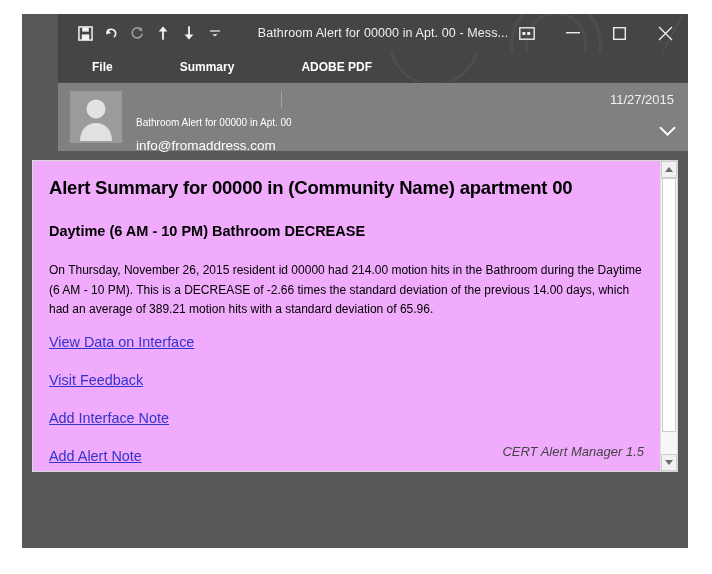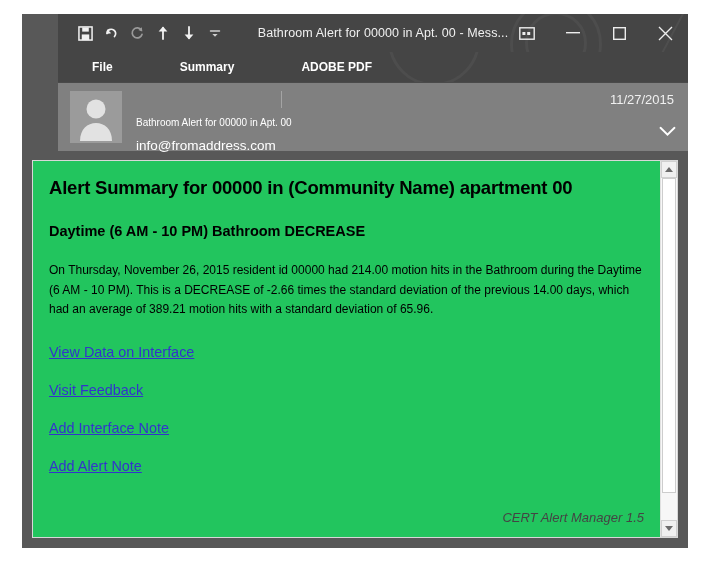--- a/index.html
+++ b/index.html
@@ -199,22 +199,22 @@
     top: 40px;
     color: #ffffff;
   }
 
   
   #bodywrap {
     position: absolute;
     left: 10px;
     top: 146px;
     width: 646px;
-    height: 378px;
-    background: #22c55e;
+    height: 312px;
+    background: #f0abfc;
     border: 1px solid #d8d8d8;
     box-sizing: border-box;
     display: flex;
   }
   #bodycontent {
     flex: 1 1 auto;
     padding: 16px 16px 0 16px;
     box-sizing: border-box;
     overflow: hidden;
     position: relative;
@@ -233,21 +233,21 @@
     font-weight: bold;
     color: #000000;
   }
   p#alert-paragraph {
     margin: 22px 0 0 0;
     font-size: 12px;
     line-height: 19.5px;
     color: #000000;
   }
   .linklist {
-    margin-top: 24px;
+    margin-top: 14px;
   }
   .maillink {
     display: block;
     color: #3333cc;
     text-decoration: underline;
     font-size: 14.4px;
     margin-bottom: 22px;
     width: fit-content;
   }
   #footer-note {

